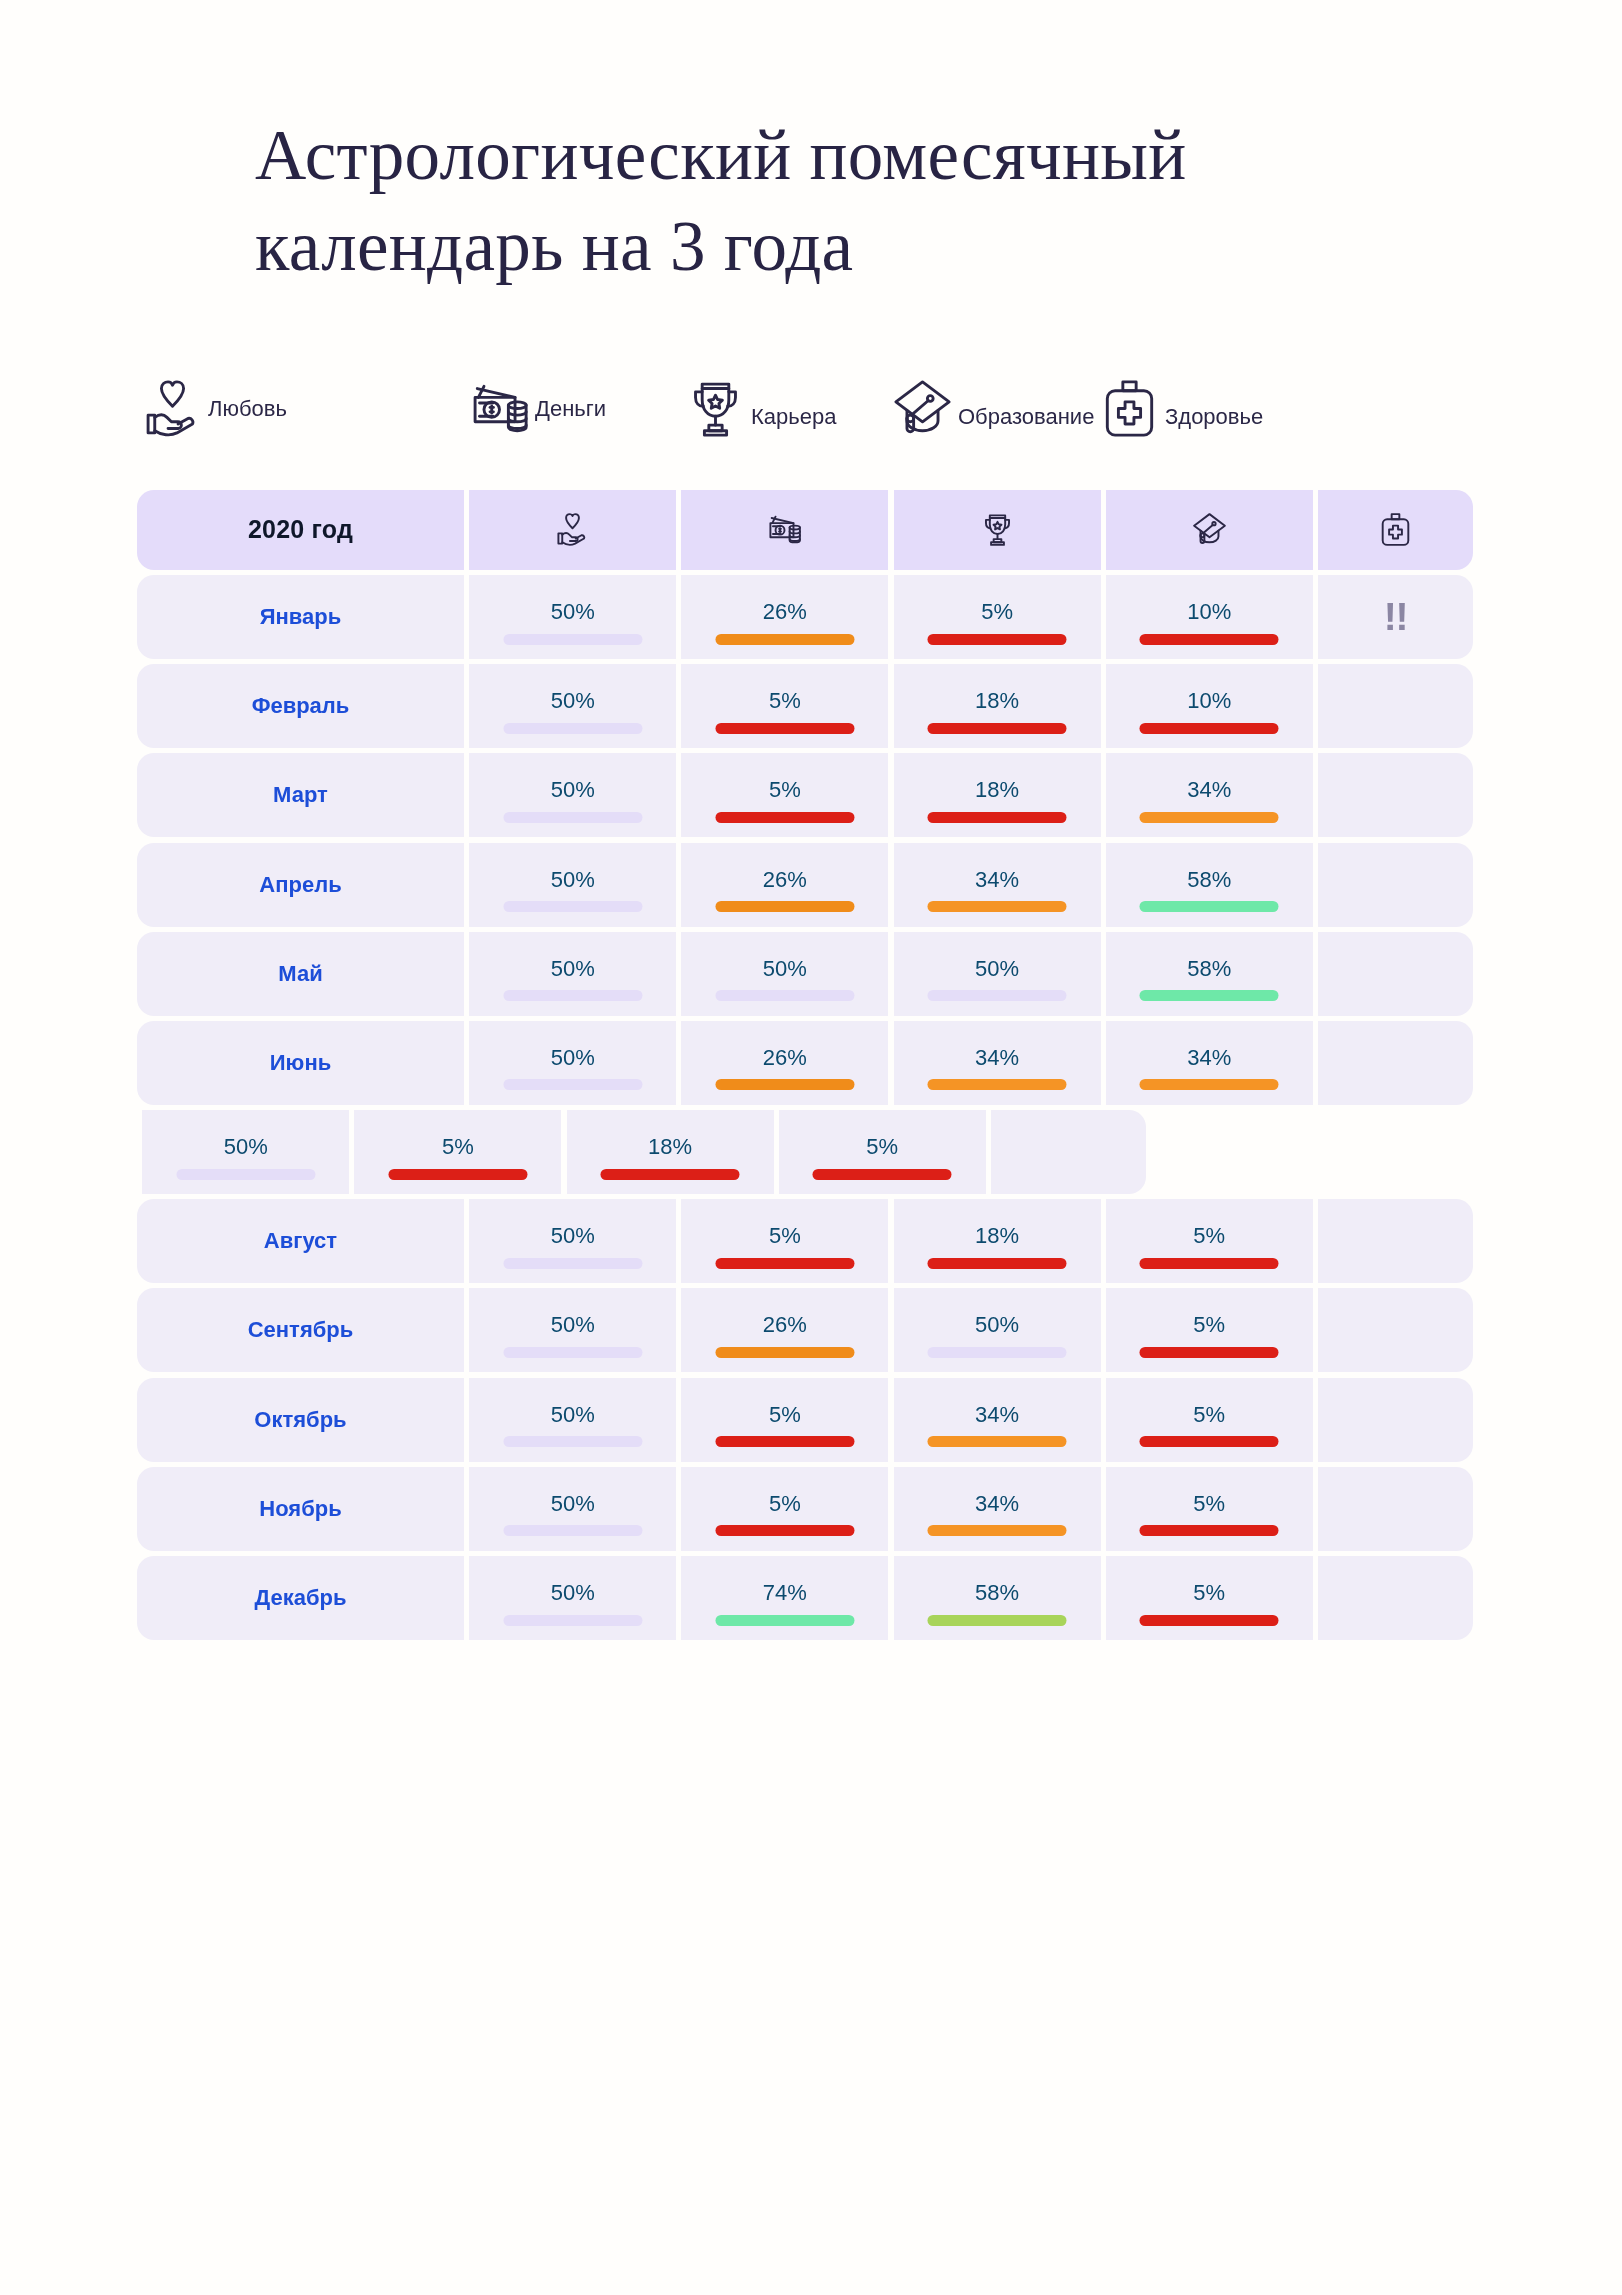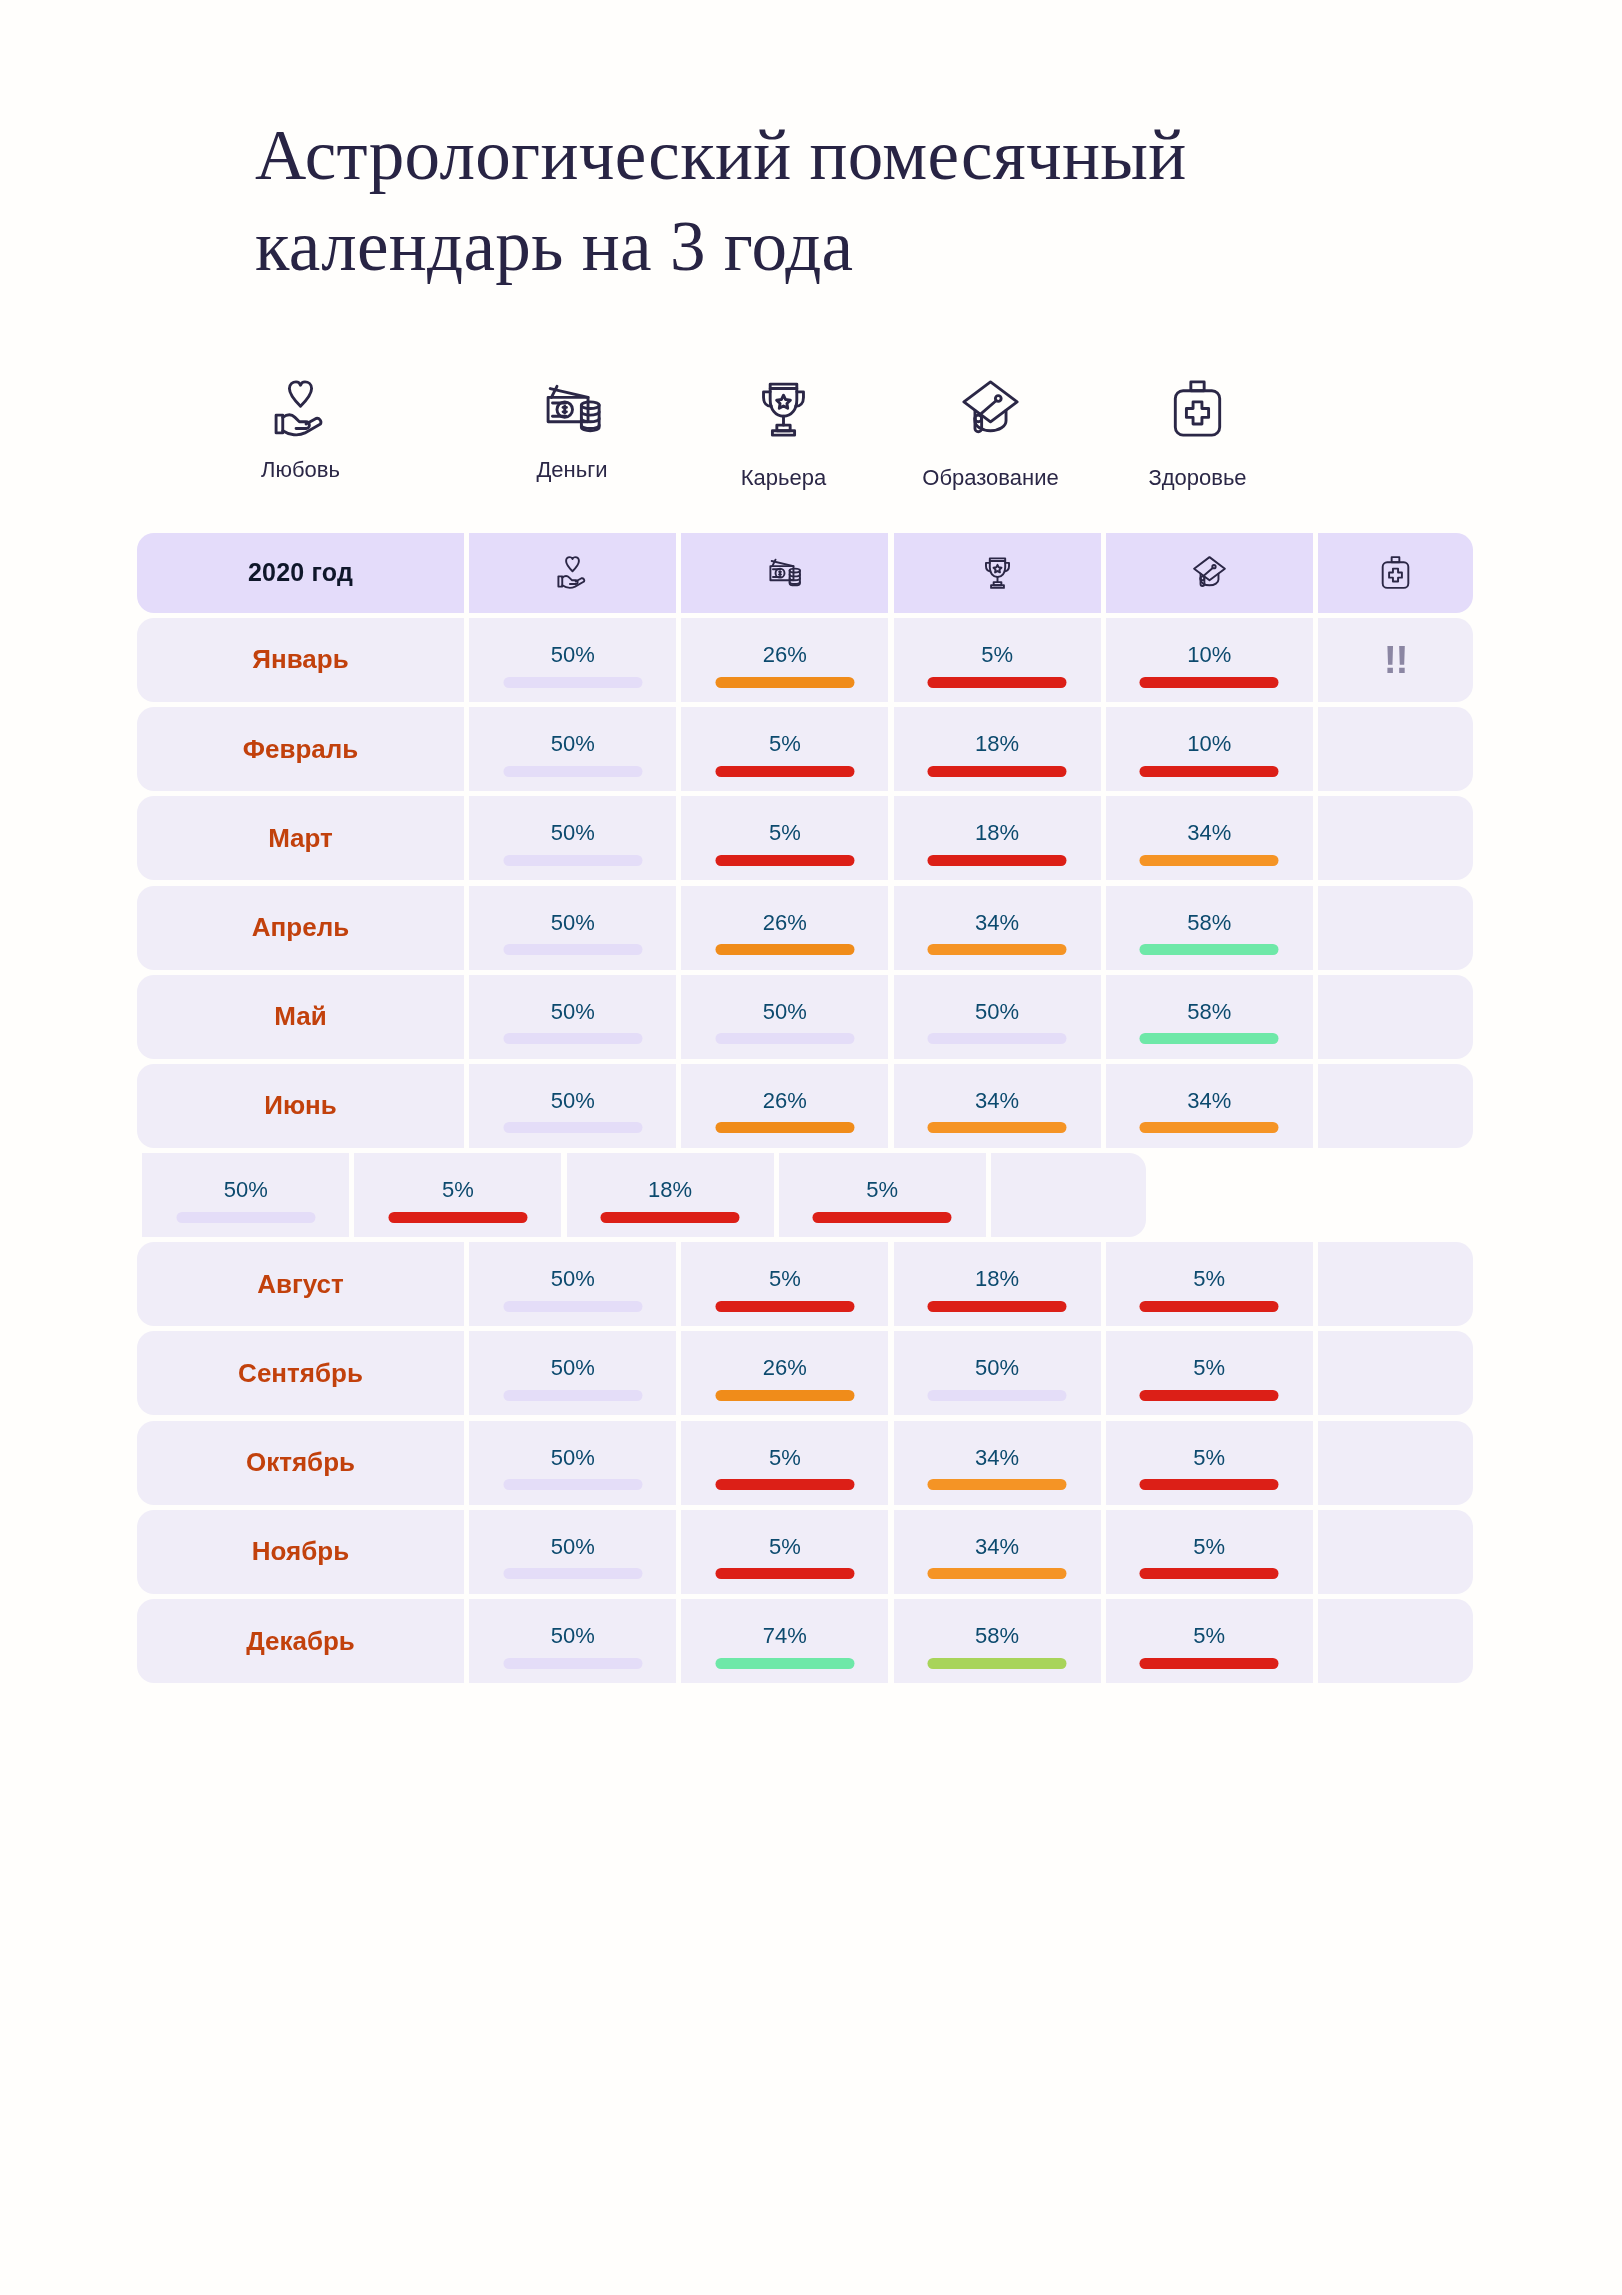--- a/index.html
+++ b/index.html
@@ -40,21 +40,21 @@
 
   
   .legend {
     margin: 0 auto;
     width: 1348px;
     display: flex;
     padding-top: 77px;
   }
   .legend-item {
     display: flex;
-    flex-direction: column;
+    flex-direction: row;
     align-items: center;
     justify-content: flex-start;
   }
   .legend-icon {
     height: 79px;
     display: flex;
     align-items: center;
     justify-content: center;
   }
   .legend-icon svg { display: block; }
@@ -118,23 +118,23 @@
   .row.data .c-month { border-top-left-radius: 17px; border-bottom-left-radius: 17px; }
   .row.data .c-health { border-top-right-radius: 17px; border-bottom-right-radius: 17px; }
 
   .year-label {
     font-size: 25px;
     font-weight: bold;
     color: #0f172a;
     letter-spacing: 0.2px;
   }
   .month-label {
-    font-size: 26px;
+    font-size: 22px;
     font-weight: bold;
-    color: #c2410c;
+    color: #1d4ed8;
   }
   .metric-value {
     font-size: 22px;
     color: #0c4a6e;
     line-height: 1;
     margin-bottom: 0;
     transform: translateY(-5.2px);
   }
   .bar {
     position: absolute;

